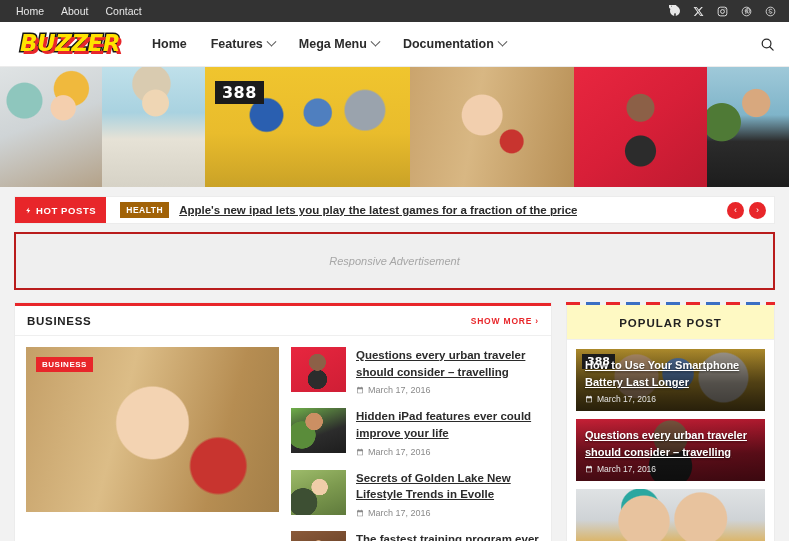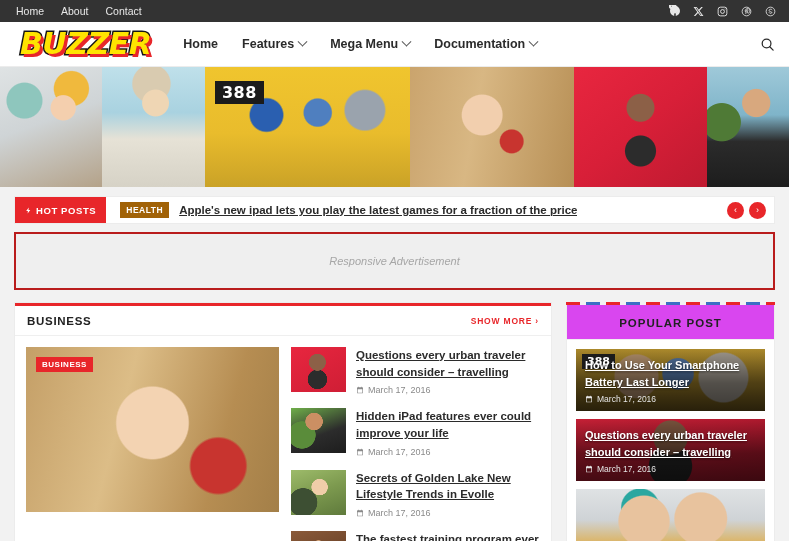--- a/index.html
+++ b/index.html
@@ -39,21 +39,21 @@
     background: #ffffff;
     height: 45px;
     display: flex;
     align-items: center;
     padding: 0 14px;
     border-bottom: 1px solid #ececec;
   }
   .logo {
     font-family: "DejaVu Sans", sans-serif;
     font-weight: bold;
-    font-size: 30px;
+    font-size: 23px;
     font-style: italic;
     letter-spacing: -0.5px;
     color: #ffe400;
     -webkit-text-stroke: 3px #151515;
     paint-order: stroke fill;
     text-shadow: 3px 3px 0 #e8262a;
     padding: 1px 6px 2px 6px;
     line-height: 1;
     margin-right: 26px;
     white-space: nowrap;
@@ -259,21 +259,21 @@
   .post-date {
     margin-top: 5px;
     font-size: 9px;
     color: #8a8a8a;
     display: flex; align-items: center; gap: 4px;
   }
   .cal-ico { width: 8px; height: 8px; display: block; }
 
   
   .side-head {
-    background: #d946ef;
+    background: #fef9c3;
     border: 1px solid #ececec;
     border-top: none;
     padding: 10px 0 9px 0;
     text-align: center;
     border-bottom: 1px solid #efefef;
   }
   .dashrule {
     height: 3px;
     background: repeating-linear-gradient(
       to right,

